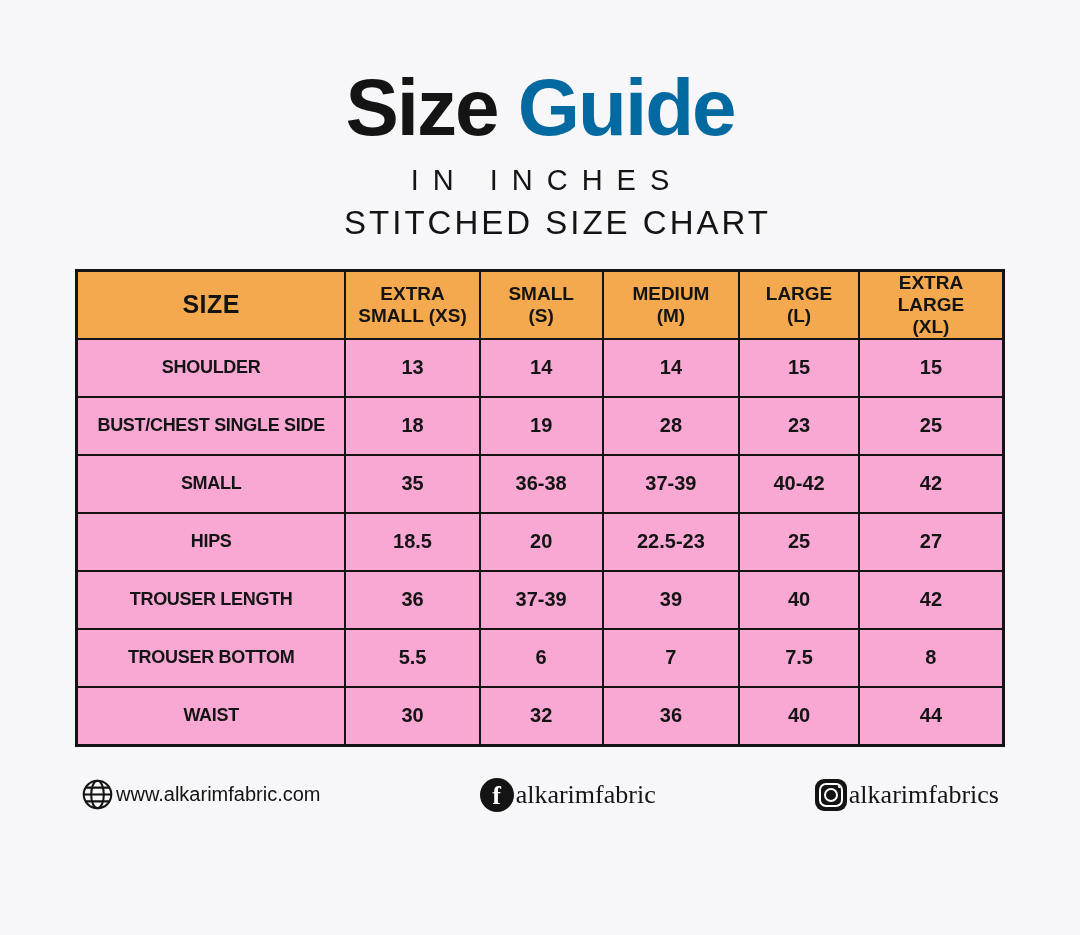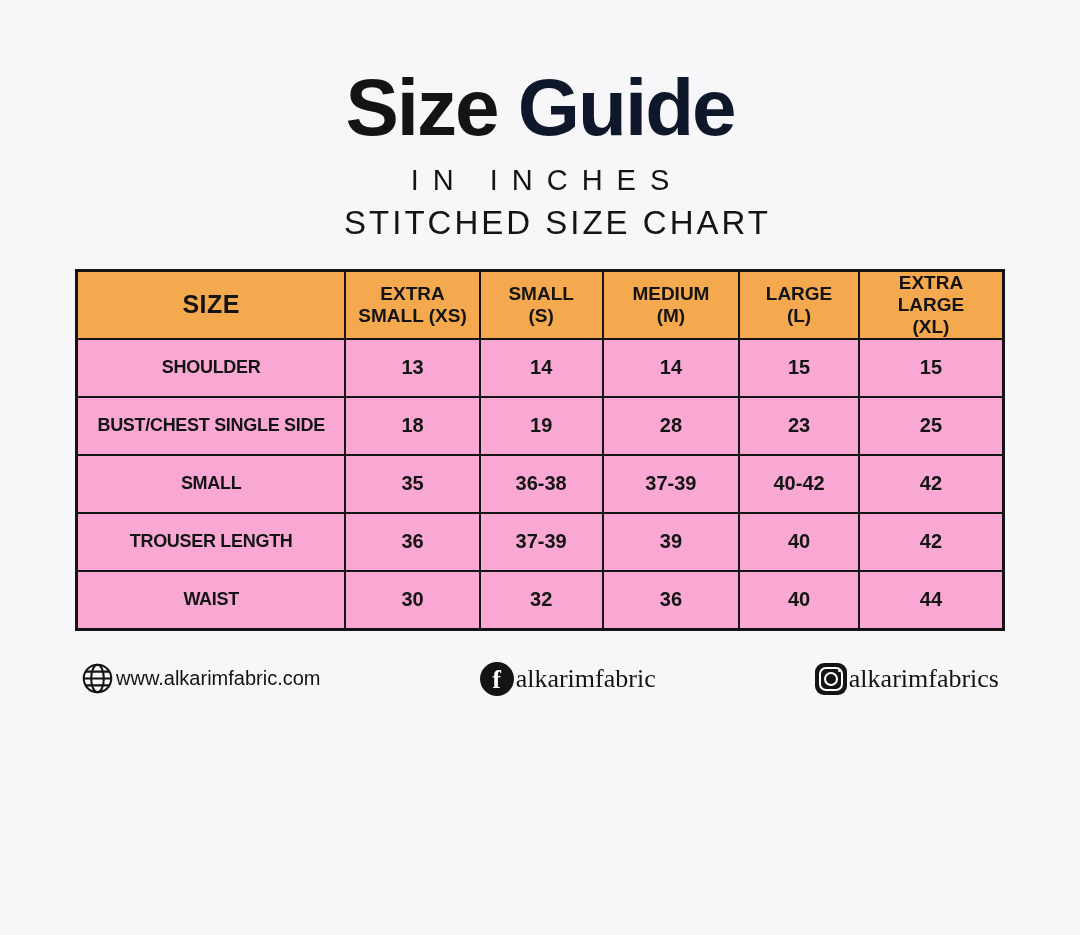--- a/index.html
+++ b/index.html
@@ -6,21 +6,21 @@
   body {
     width:1080px; height:935px;
     background:#F7F7F9;
     font-family:"Liberation Sans", sans-serif;
     color:#141414;
     overflow:hidden;
   }
   .header { text-align:center; padding-top:68px; }
   .title { font-size:80px; font-weight:800; letter-spacing:-2px; line-height:1; }
   .title-black { color:#141414; }
-  .title-orange { color:#0f172a; }
+  .title-orange { color:#0369a1; }
   .sub-inches { margin-top:16px; font-size:29px; letter-spacing:14px; font-weight:400; text-indent:14px; }
   .sub-chart  { margin-top:7px;  font-size:33px; letter-spacing:3px;  font-weight:400;padding-left:35px; }
 
   table.size-table {
     width:930px; margin:27px auto 0;
     border-collapse:collapse;
     border:3px solid #141414;
     table-layout:fixed;
   }
   .size-table th, .size-table td {
@@ -127,26 +127,42 @@
     </tr>
     <tr>
       <td class="row-label">SMALL</td>
       <td>35</td>
       <td>36-38</td>
       <td>37-39</td>
       <td>40-42</td>
       <td>42</td>
     </tr>
     <tr>
+      <td class="row-label">HIPS</td>
+      <td>18.5</td>
+      <td>20</td>
+      <td>22.5-23</td>
+      <td>25</td>
+      <td>27</td>
+    </tr>
+    <tr>
       <td class="row-label">TROUSER LENGTH</td>
       <td>36</td>
       <td>37-39</td>
       <td>39</td>
       <td>40</td>
       <td>42</td>
+    </tr>
+    <tr>
+      <td class="row-label">TROUSER BOTTOM</td>
+      <td>5.5</td>
+      <td>6</td>
+      <td>7</td>
+      <td>7.5</td>
+      <td>8</td>
     </tr>
     <tr>
       <td class="row-label">WAIST</td>
       <td>30</td>
       <td>32</td>
       <td>36</td>
       <td>40</td>
       <td>44</td>
     </tr>
   </tbody>

